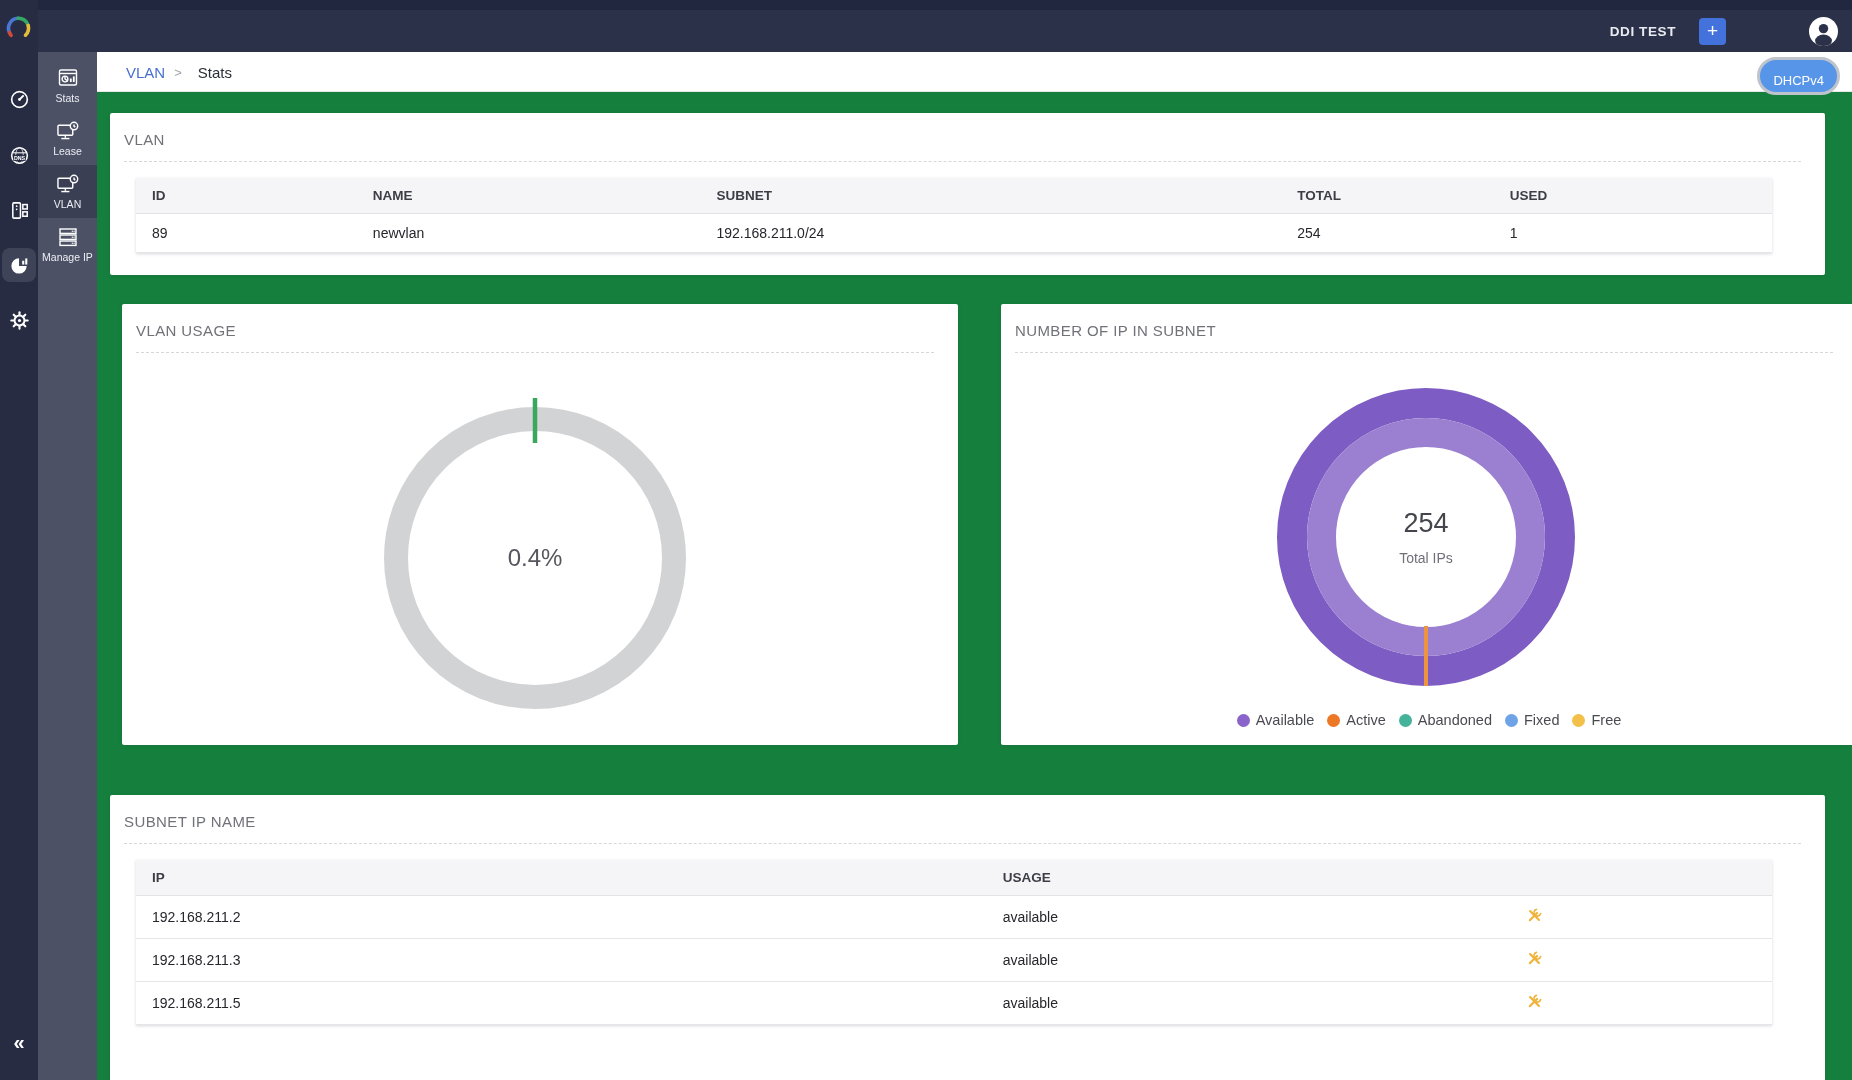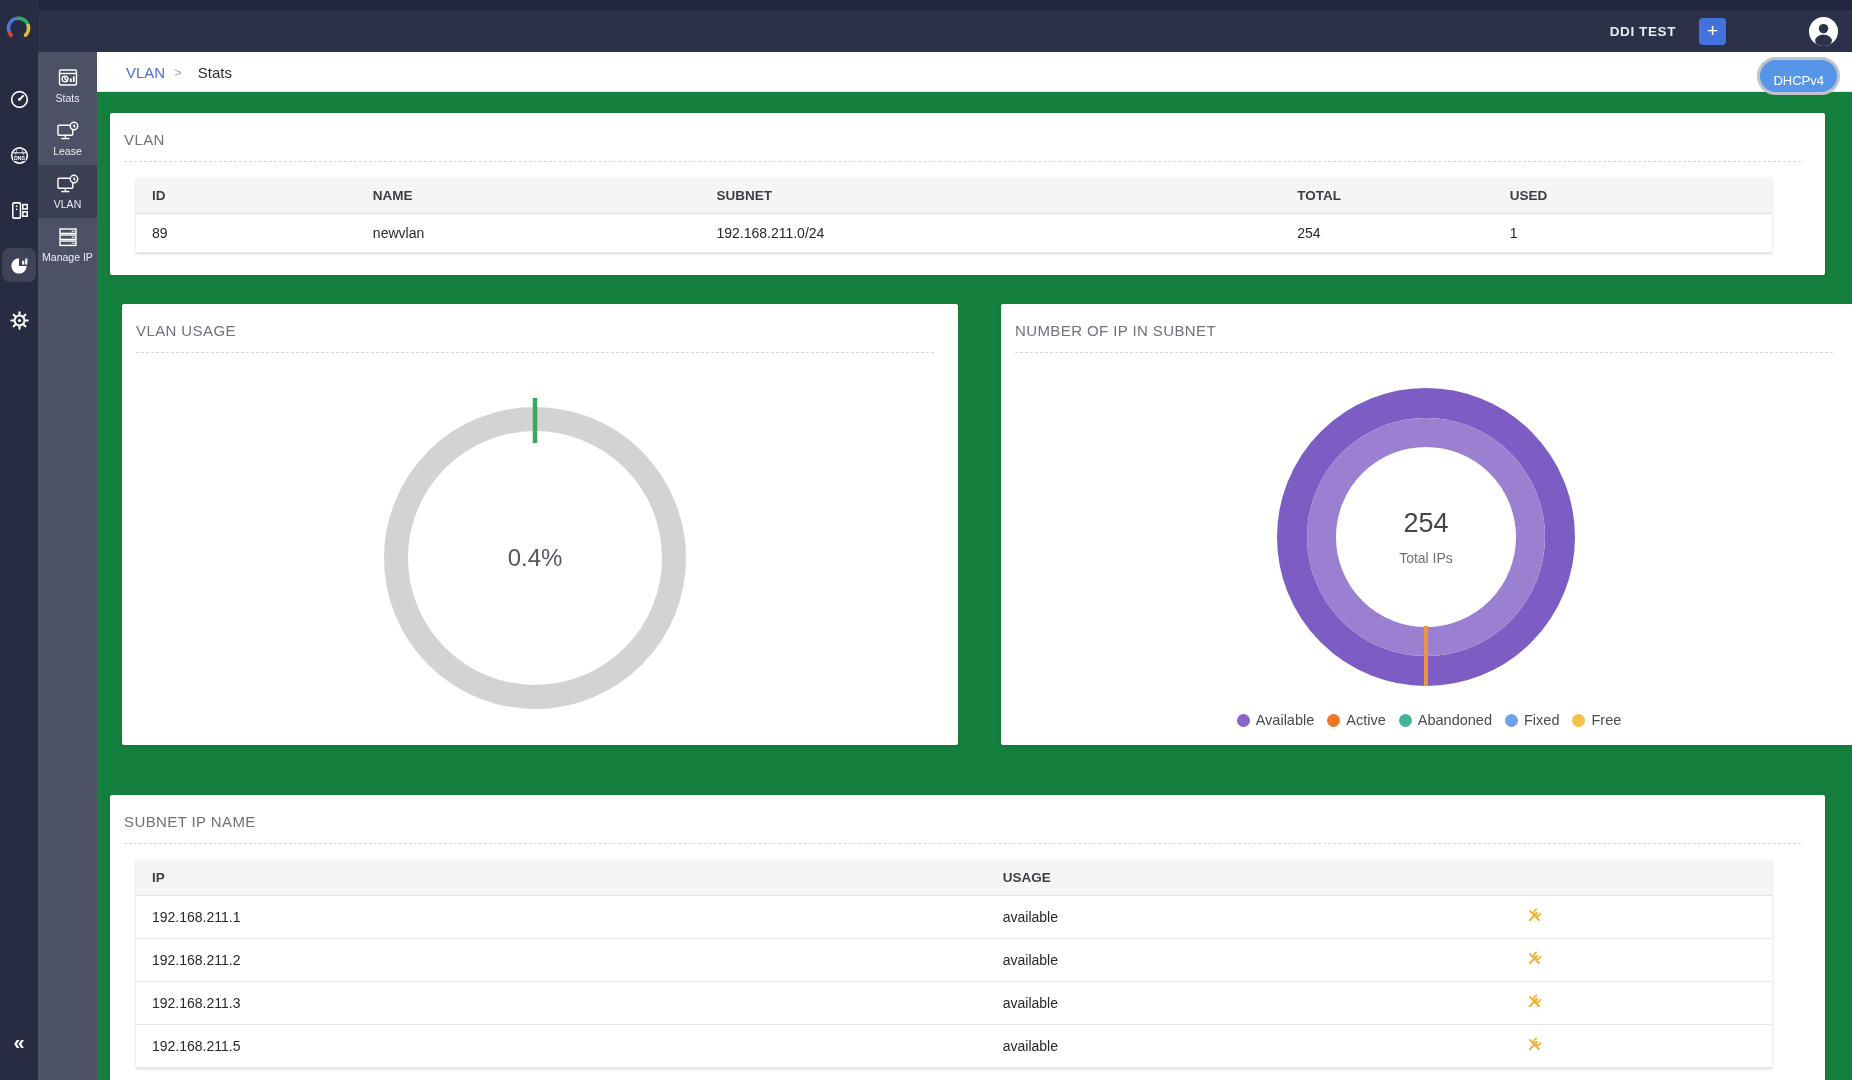--- a/index.html
+++ b/index.html
@@ -320,31 +320,20 @@
           </colgroup>
         <thead>
           <tr>
             <th>IP</th>
             <th>USAGE</th>
             <th></th>
           </tr>
         </thead>
         <tbody>
           <tr>
-            <td>192.168.211.1</td>
-            <td>available</td>
-            <td class="action-cell">
-              <svg width="17" height="17" viewBox="0 0 20 20" fill="none" stroke="#f0b43c" stroke-linecap="round">
-                <path d="M4.5 15.5 L13 7" stroke-width="2.6"></path>
-                  <path d="M4.8 4.8 L15.2 15.2" stroke-width="2.6"></path>
-                <path d="M12.3 2.8 a4 4 0 1 0 4.9 4.9" stroke-width="1.9"></path>
-              </svg>
-            </td>
-          </tr>
-          <tr>
             <td>192.168.211.2</td>
             <td>available</td>
             <td class="action-cell">
               <svg width="17" height="17" viewBox="0 0 20 20" fill="none" stroke="#f0b43c" stroke-linecap="round">
                 <path d="M4.5 15.5 L13 7" stroke-width="2.6"></path>
                   <path d="M4.8 4.8 L15.2 15.2" stroke-width="2.6"></path>
                 <path d="M12.3 2.8 a4 4 0 1 0 4.9 4.9" stroke-width="1.9"></path>
               </svg>
             </td>
           </tr>

